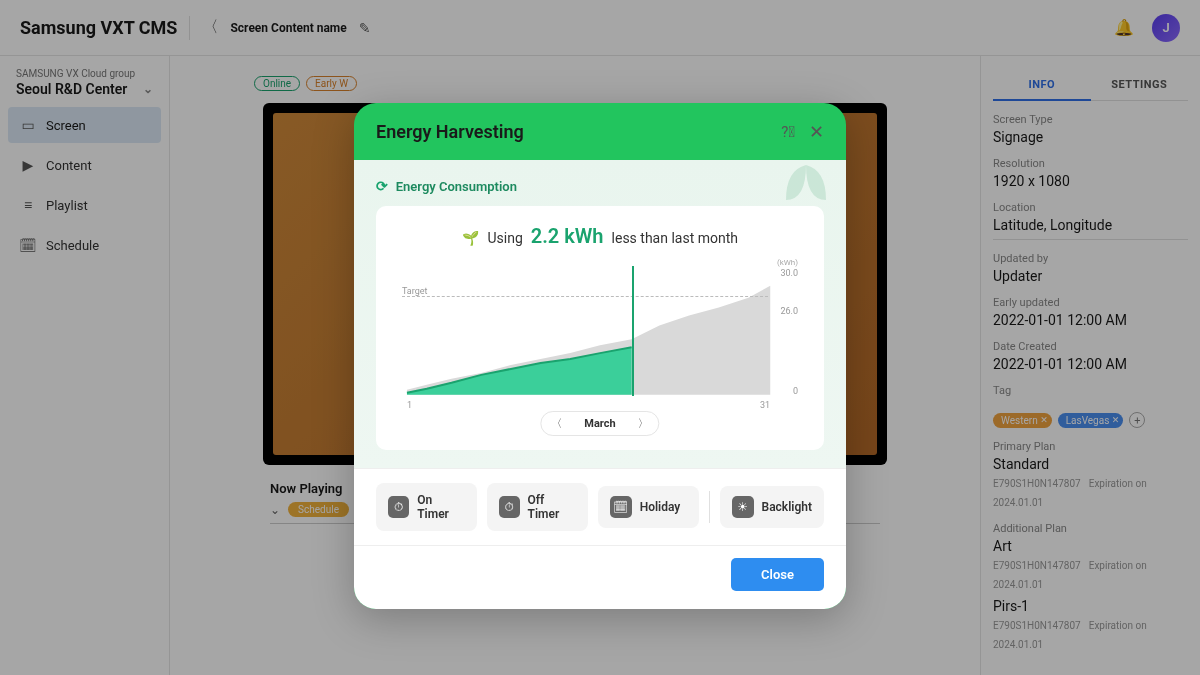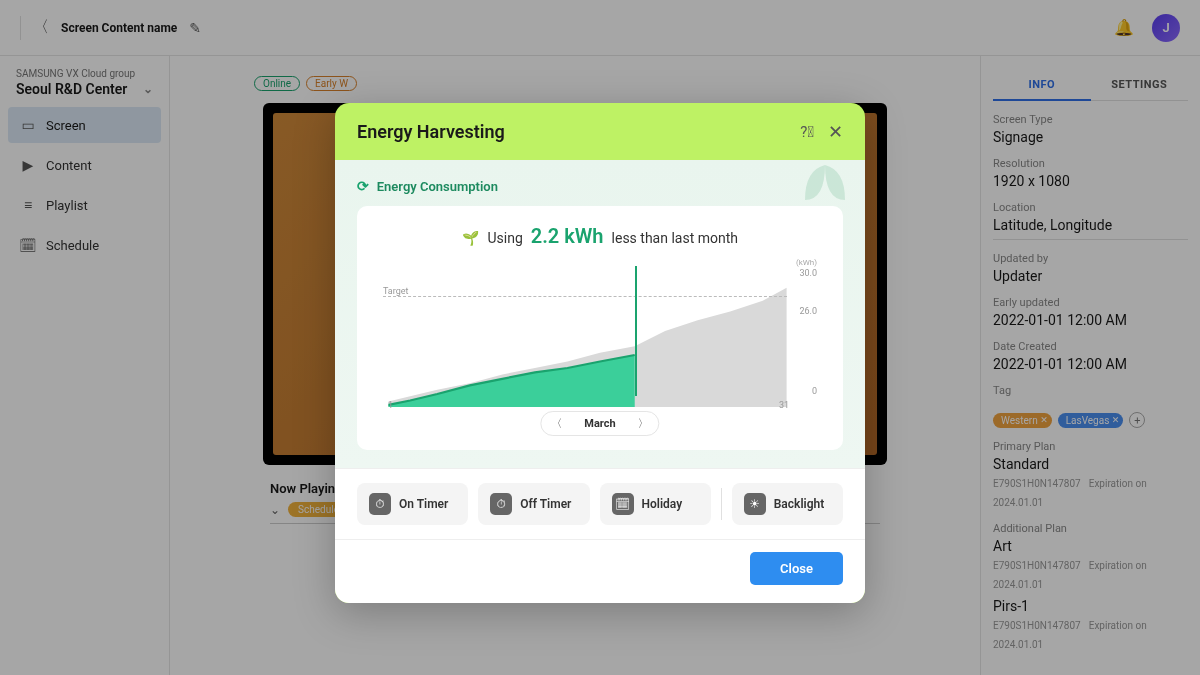--- a/index.html
+++ b/index.html
@@ -52,21 +52,21 @@
   .tagrow{display:flex;gap:6px;align-items:center;margin-top:15px}
   .tag{font-size:10px;color:#fff;border-radius:9px;padding:2px 14px 2px 8px;position:relative}
   .tag.orange{background:#f0a33f}
   .tag.blue{background:#4a8ff0}
   .tagx{position:absolute;right:4px;top:2px;font-size:9px}
   .plusbtn{width:16px;height:16px;border-radius:50%;border:1px solid #aaa;display:flex;align-items:center;justify-content:center;font-size:11px;color:#777;cursor:pointer}
   .planid{font-size:10px;color:#999}
   .planexp{font-size:10px;color:#999;margin-left:8px}
   
   .overlay{position:absolute;inset:0;background:rgba(0,0,0,.35);display:flex;align-items:flex-start;justify-content:center;padding-top:103px}
-  .modal{width:530px;background:#bef264;border-radius:14px;overflow:hidden;box-shadow:0 10px 40px rgba(0,0,0,.25)}
+  .modal{width:492px;background:#22c55e;border-radius:22px;overflow:hidden;box-shadow:0 10px 40px rgba(0,0,0,.25)}
   .mhead{display:flex;align-items:center;justify-content:space-between;padding:18px 22px}
   .mtitle{font-size:18px;font-weight:600}
   .mheadicons{display:flex;gap:14px;align-items:center}
   .micn{font-size:15px;color:#555;cursor:pointer}
   .mbody1{background:linear-gradient(180deg,#e9f5ee 0%,#eef7f2 100%);padding:18px 22px;position:relative}
   .leaf{position:absolute;top:0;right:10px;width:60px;height:50px;opacity:.4}
   .sect-title{display:flex;align-items:center;gap:8px;font-size:13px;font-weight:600;color:#1d8a5f;margin-bottom:12px}
   .secticn{color:#1aa36e;font-size:14px}
   .card{background:#fff;border-radius:10px;padding:18px 18px 54px;position:relative}
   .usingline{display:flex;align-items:baseline;justify-content:center;gap:8px;margin-bottom:18px}
@@ -97,20 +97,21 @@
   .divv{width:1px;height:32px;background:#e0e0e0}
   
   .mfoot{display:flex;justify-content:flex-end;padding:12px 22px 18px;border-top:1px solid #eee;background:#fff}
   .closebtn{background:#2e8df0;color:#fff;border:none;border-radius:5px;padding:9px 30px;font-size:13px;font-weight:600;cursor:pointer}
 </style>
 </head>
 <body>
 
 <div class="topbar">
   <div class="topbar-left">
+    <div class="brand">Samsung VXT CMS</div>
     <div class="vbar"></div>
     <span class="backbtn">〈</span>
     <span class="title">Screen Content name</span>
     <span class="editicn">✎</span>
   </div>
   <div class="topbar-right">
     <span style="font-size:16px">🔔</span>
     <div class="avatar">J</div>
   </div>
 </div>

